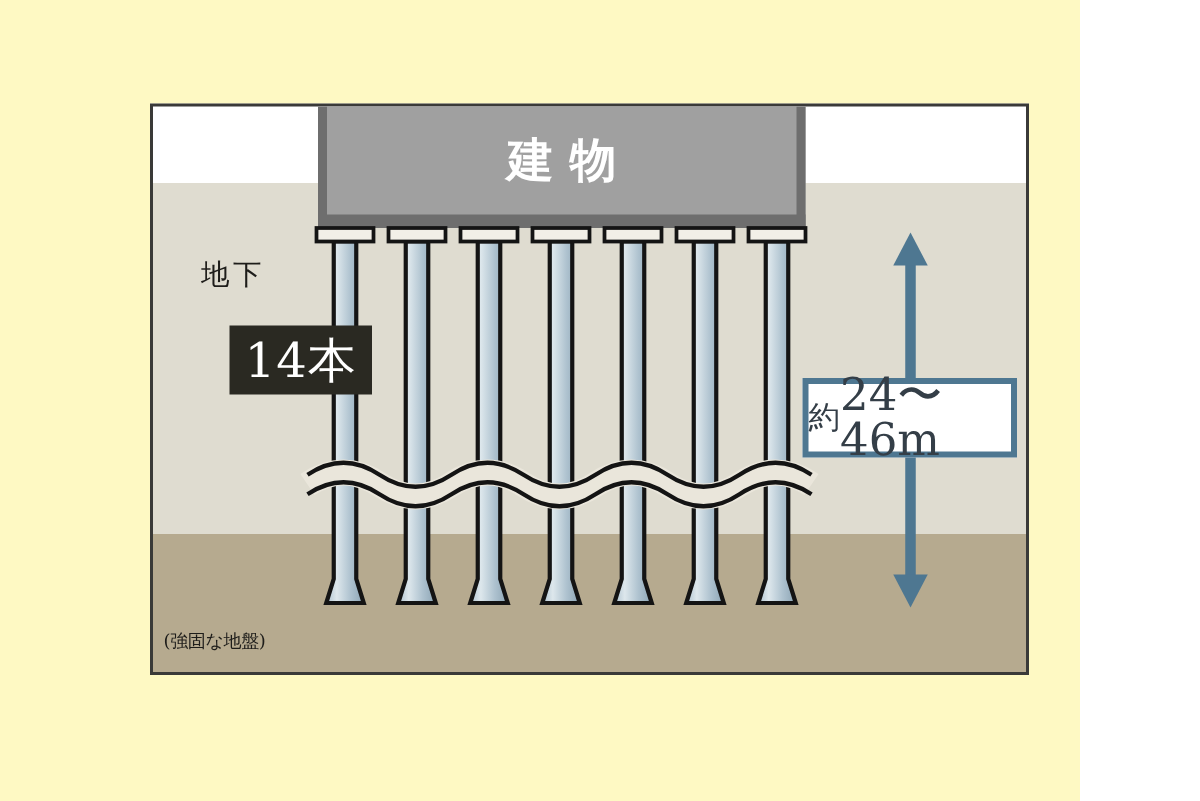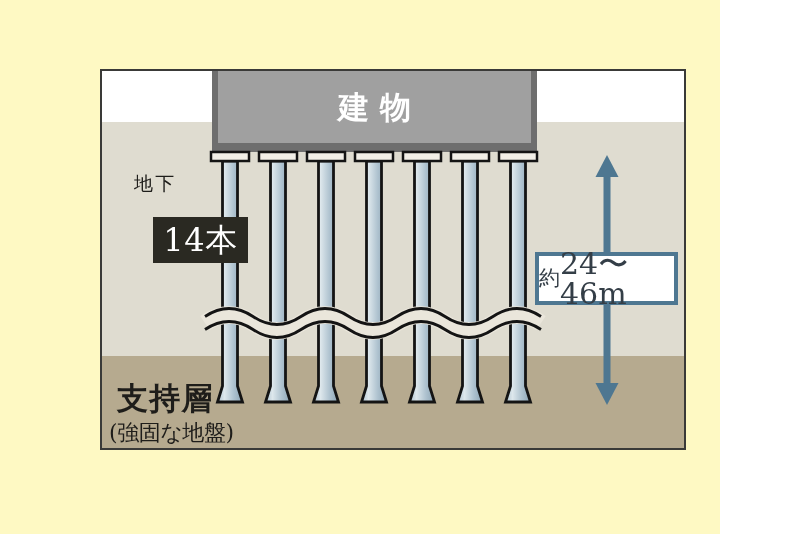--- a/index.html
+++ b/index.html
@@ -46,21 +46,21 @@
   .pile-count-badge{
     position:absolute;left:15px;top:146px;width:95px;height:46px;
     background:var(--badge_bg);display:flex;align-items:center;justify-content:center;margin-left:36px;
   }
   .pile-count-label{font-size:32px;color:#ffffff;line-height:1;letter-spacing:0.02em;}
   .support-label{
     position:absolute;left:15px;top:312px;font-size:31px;color:#1e1d1a;
     letter-spacing:0.04em;line-height:1;font-weight:bold;
   }
   .support-sublabel{
-    position:absolute;left:7px;top:349px;font-size:22px;color:#1e1d1a;line-height:1.2;
+    position:absolute;left:7px;top:349px;font-size:12px;color:#1e1d1a;line-height:1.2;
     letter-spacing:-0.02em;
   }
   .depth-box{
     position:absolute;left:433px;top:181px;width:143px;height:53px;box-sizing:border-box;
     background:#ffffff;border:4px solid var(--accent_blue);
     display:flex;align-items:center;justify-content:center;
   }
   .depth-prefix{font-size:21px;color:#343e47;line-height:1;}
   .depth-value{font-size:30px;color:#343e47;line-height:1;}
 </style>
@@ -129,21 +129,20 @@
       </g>
     </svg>
 
 
     <div class="underground-label">地下</div>
 
     <div class="pile-count-badge">
       <span class="pile-count-label">14本</span>
     </div>
 
-    <div class="support-label">支持層</div>
     <div class="support-sublabel">(強固な地盤)</div>
 
     <div class="depth-box">
       <span class="depth-prefix">約</span>
         <span class="depth-value">24〜46m</span>
     </div>
 
   </div>
 </div>
 

